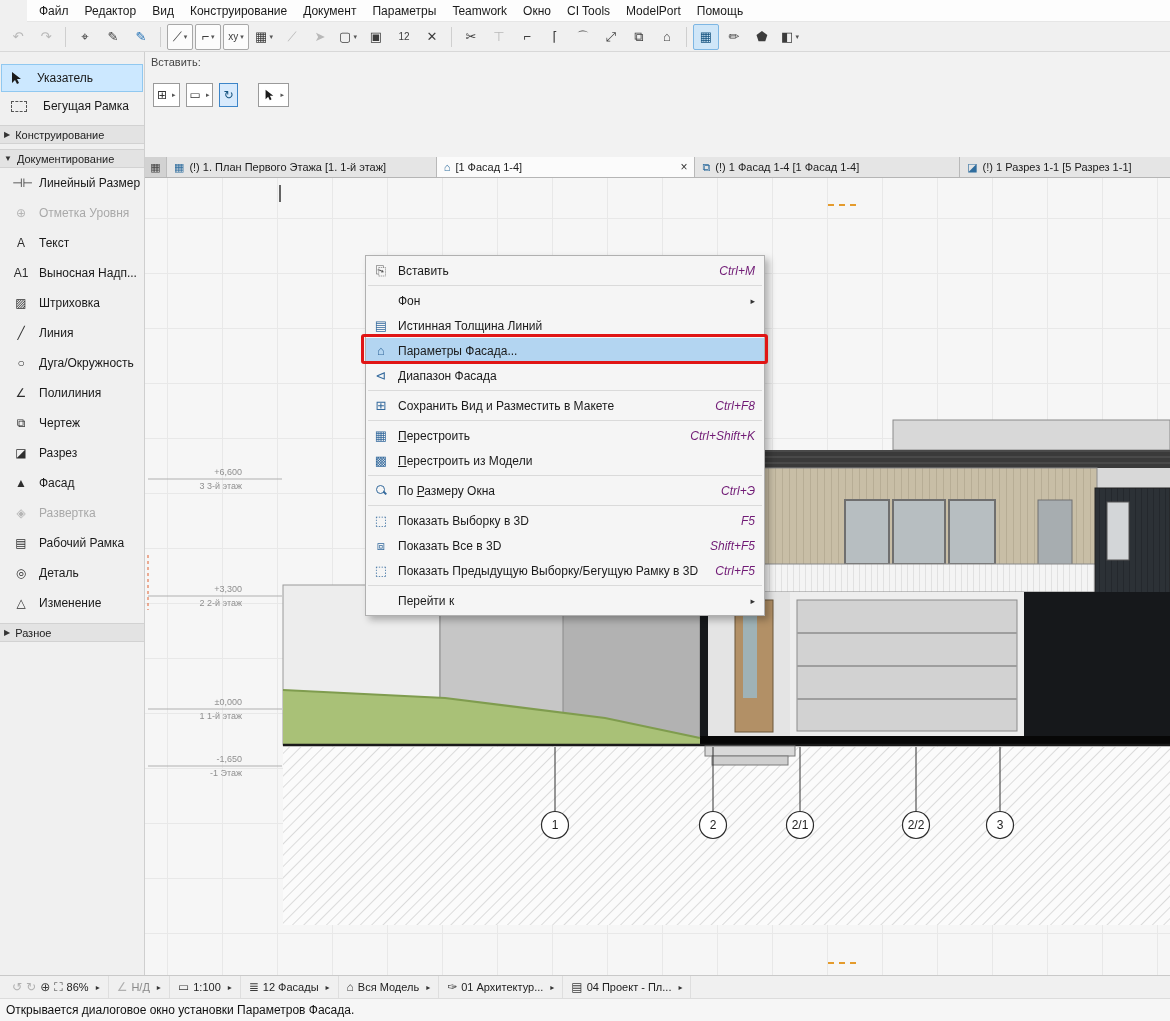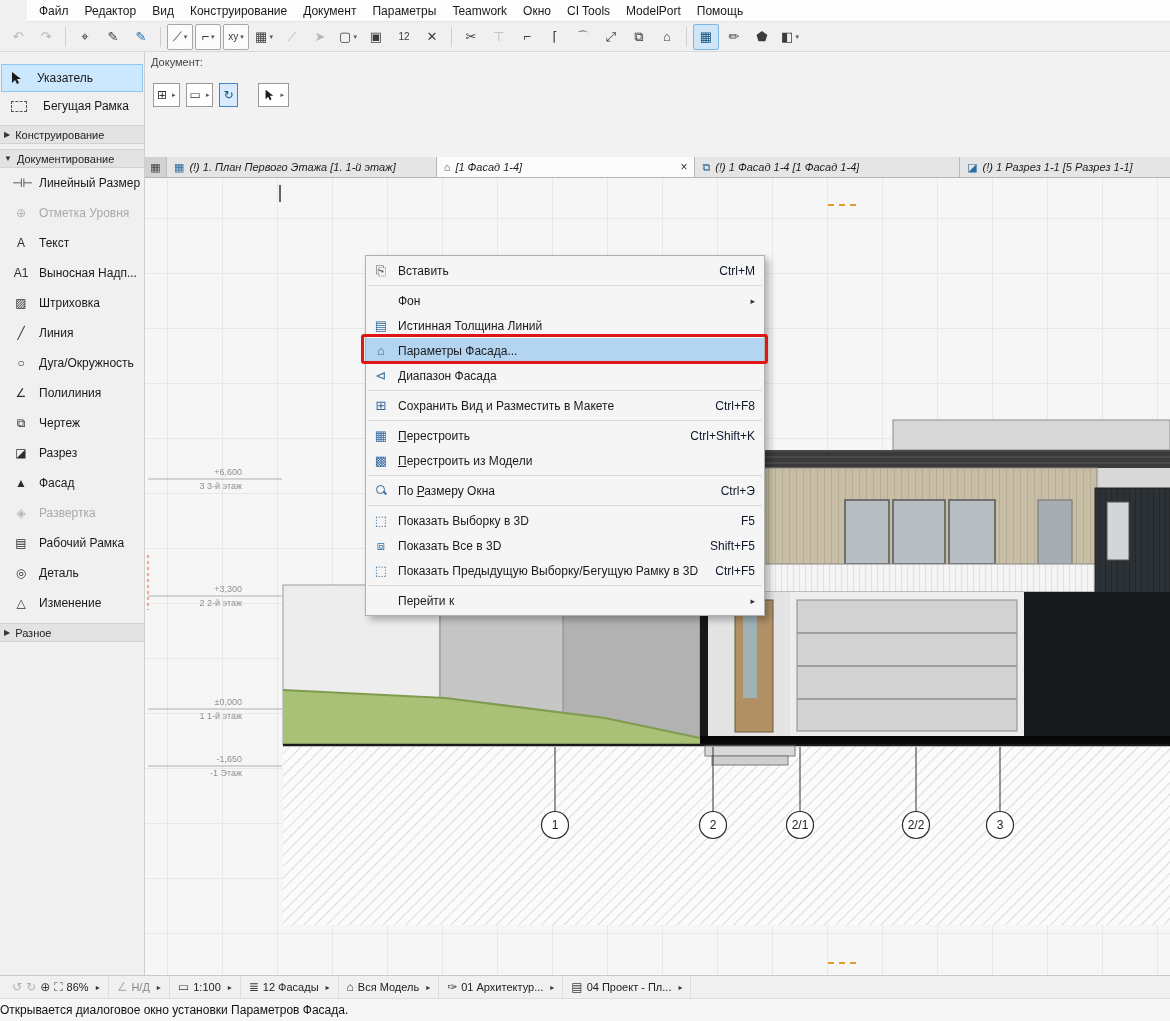--- a/index.html
+++ b/index.html
@@ -51,57 +51,57 @@
     padding:0 4px;gap:4px;margin-left:14px;}
   
   .tabbar{position:absolute;left:145px;top:157px;width:1025px;height:21px;background:#d2d2d2;
     display:flex;align-items:stretch;border-bottom:1px solid #b5b5b5;box-sizing:border-box;font-size:11px;}
   .overview-btn{width:21px;display:flex;align-items:center;justify-content:center;color:#444;
     border-right:1px solid #bdbdbd;}
   .tab{display:flex;align-items:center;gap:5px;padding:0 7px;background:#e5e5e5;
     border-right:1px solid #b9b9b9;color:#1c1c1c;white-space:nowrap;overflow:hidden;box-sizing:border-box;}
   .tab.active{background:#fbfbfb;}
   .tab .tabicon{color:#2f6d9e;font-size:11px;flex:none;}
-  .tab .tlabel{overflow:hidden;text-overflow:ellipsis;font-style:italic;}
+  .tab .tlabel{overflow:hidden;text-overflow:ellipsis;}
   .tab .close{margin-left:auto;padding-left:8px;color:#333;font-size:12px;}
   
   .canvas{position:absolute;left:145px;top:178px;width:1025px;height:797px;background:#f6f6f6;
     background-image:linear-gradient(#e8e8e8 1px,transparent 1px),linear-gradient(90deg,#e8e8e8 1px,transparent 1px);
     background-size:55px 55px;background-position:22px 40px;overflow:hidden;}
   .canvas svg{position:absolute;left:0;top:0;}
   
   .context-menu{position:absolute;left:365px;top:255px;width:400px;background:#f5f5f5;
     border:1px solid #b0b0b0;box-shadow:4px 4px 7px rgba(0,0,0,0.28);padding:2px 0;z-index:50;box-sizing:border-box;}
   .cm-item{height:25px;display:flex;align-items:center;padding:0 9px 0 5px;gap:7px;}
   .cm-item.highlight{background:#b3d5f1;}
   .cm-icon{width:20px;text-align:center;font-size:13px;color:#33699c;flex:none;}
   .cm-icon.gray{color:#555;}
   .cm-label{flex:1;white-space:nowrap;overflow:hidden;}
-  .cm-shortcut{color:#0f172a;white-space:nowrap;}
+  .cm-shortcut{color:#701a75;white-space:nowrap;font-style:italic;}
   .cm-subarrow{color:#333;font-size:9px;}
   .cm-sep{height:1px;background:#dadada;margin:2px 2px;}
   .u{text-decoration:underline;}
   .mag-icon{width:11px;height:11px;position:relative;flex:none;margin:0 4px 0 5px;}
   .mag-icon::before{content:"";position:absolute;left:0;top:0;width:7px;height:7px;border:1.5px solid #33699c;border-radius:50%;}
   .mag-icon::after{content:"";position:absolute;left:7px;top:7px;width:4px;height:1.5px;background:#33699c;transform:rotate(45deg);}
   .red-annotation{position:absolute;left:361px;top:334px;width:407px;height:30px;border:3px solid #e01515;
     border-radius:3px;z-index:60;pointer-events:none;box-sizing:border-box;}
   
   .bottombar{position:absolute;left:0;top:975px;width:100%;height:23px;background:#f0f0f0;
     border-top:1px solid #c9c9c9;display:flex;align-items:center;font-size:11px;color:#222;
     padding-left:4px;box-sizing:border-box;}
   .bb-group{display:flex;align-items:center;gap:4px;padding:0 8px;height:100%;border-right:1px solid #dedede;}
   .bb-icon{color:#3a3a3a;font-size:12px;}
   .bb-icon.gray{color:#b0b0b0;}
   .bb-arrow{font-size:8px;color:#333;margin-left:3px;}
   .bb-val{white-space:nowrap;}
   .bb-val.dim{color:#8a8a8a;}
   
   .statusbar{position:absolute;left:0;top:998px;width:100%;height:23px;background:#f6f6f6;
-    border-top:1px solid #dcdcdc;display:flex;align-items:center;box-sizing:border-box;font-size:12px;color:#111;}
+    border-top:1px solid #dcdcdc;display:flex;align-items:center;padding-left:6px;box-sizing:border-box;font-size:12px;color:#111;}
   .ptr-svg{flex:none;display:block;}
 </style>
 </head>
 <body>
 
 <div class="menubar">
   <span class="mi">Файл</span>
   <span class="mi">Редактор</span>
   <span class="mi">Вид</span>
   <span class="mi">Конструирование</span>
@@ -287,21 +287,21 @@
       <span class="ticon">△</span>
       <span>Изменение</span>
     </div>
   <div class="side-header">
     <span class="tri">▶</span>
     <span>Разное</span>
   </div>
 </div>
 
 <div class="panelband">
-  <span class="bandlabel">Документ:</span>
+  <span class="bandlabel">Вставить:</span>
   <div class="bandrow">
     <span class="mini-combo">
         <span>⊞</span>
         <span class="caret">▸</span>
       </span>
     <span class="mini-combo">
         <span>▭</span>
         <span class="caret">▸</span>
       </span>
     <span class="mini-combo pressed">

